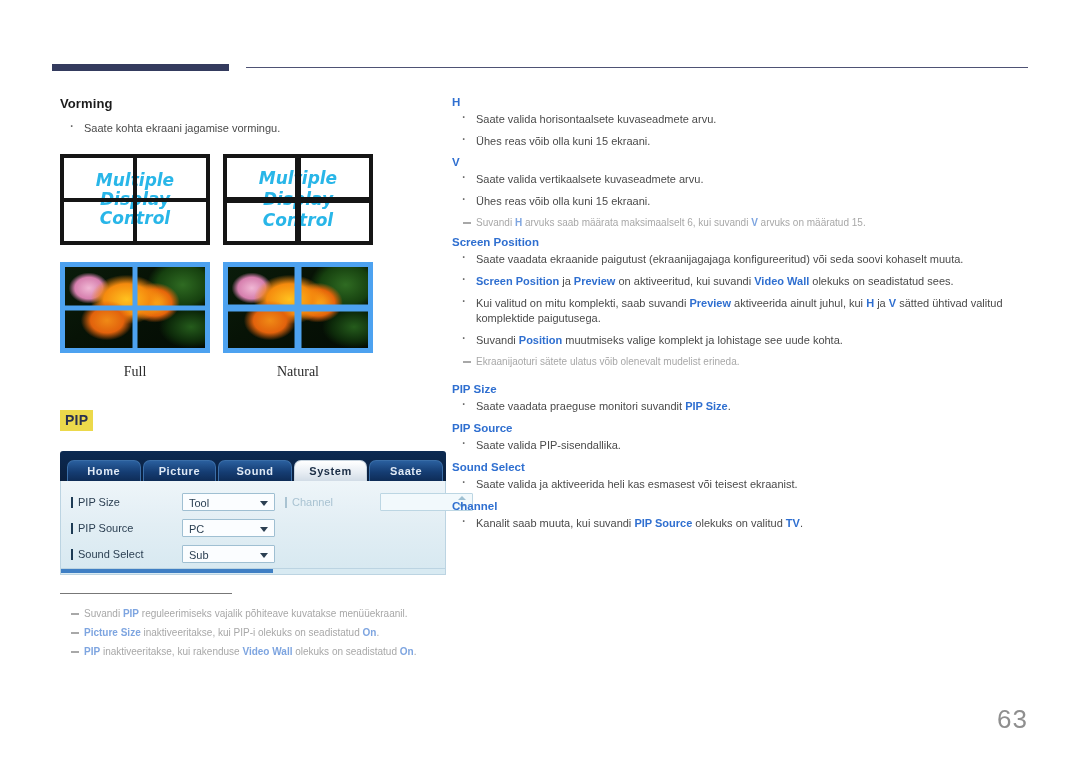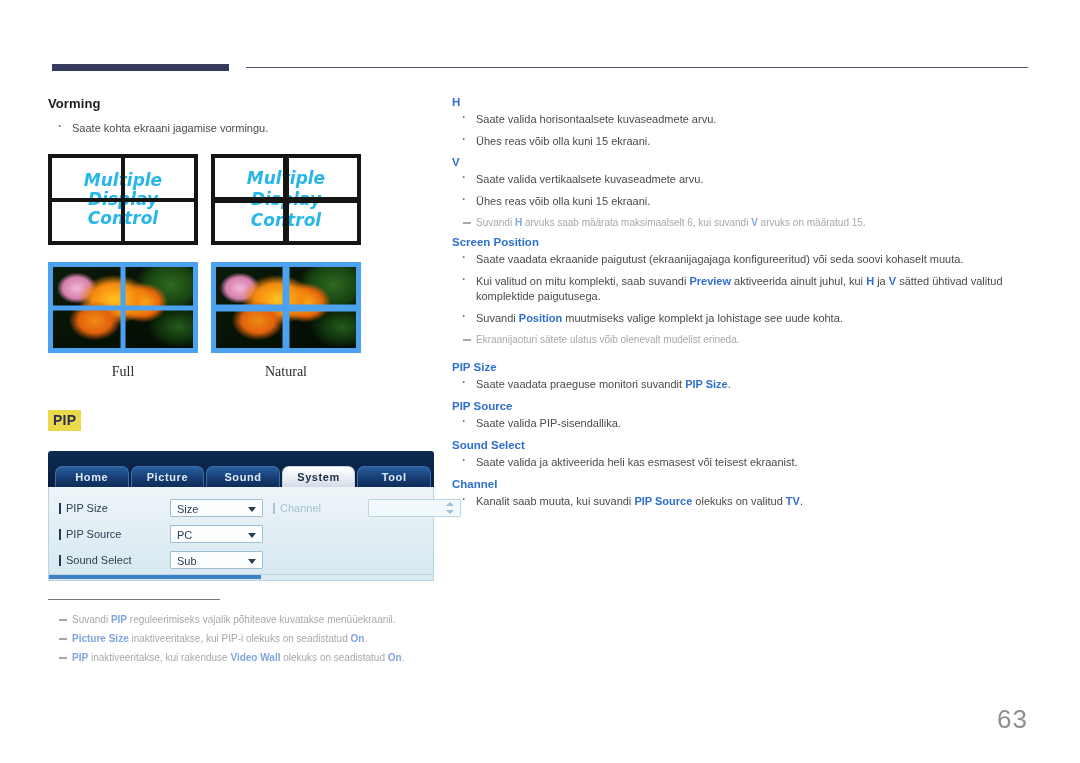--- a/index.html
+++ b/index.html
@@ -33,21 +33,21 @@
   .header-rule .thin {
     position: absolute;
     left: 194px; top: 3px;
     width: 782px; height: 1px;
     background: #4e5274;
   }
 
   
   .col-left {
     position: absolute;
-    left: 48px;
+    left: 60px;
     top: 96px;
     width: 390px;
   }
   .col-right {
     position: absolute;
     left: 452px;
     top: 96px;
     width: 578px;
   }
 
@@ -221,21 +221,21 @@
 
   
   .osd {
     position: relative;
     width: 386px;
     margin-top: 20px;
   }
   .osd-tabs {
     position: relative;
     display: flex;
-    height: 36px;
+    height: 30px;
     background: linear-gradient(180deg, #0c2a52 0%, #0a1f3e 100%);
     border-radius: 3px 3px 0 0;
     padding-left: 6px;
     padding-right: 2px;
     align-items: flex-end;
   }
   .osd-tab {
     flex: 1;
     height: 21px;
     margin: 0 1px;
@@ -437,30 +437,30 @@
   <div style="margin-top:14px;">
     <span class="pip-badge">PIP</span>
   </div>
 
   <div class="osd">
     <div class="osd-tabs">
       <div class="osd-tab">Home</div>
       <div class="osd-tab">Picture</div>
       <div class="osd-tab">Sound</div>
       <div class="osd-tab active">System</div>
-      <div class="osd-tab">Tool</div>
+      <div class="osd-tab">Saate</div>
     </div>
 
     <div class="osd-body">
       <div class="osd-pane-left">
 
         <div class="osd-row">
           <div class="osd-label">PIP Size</div>
           <div class="osd-select">
-            <span>Size</span>
+            <span>Tool</span>
             <span class="osd-caret"></span>
           </div>
         </div>
 
         <div class="osd-row">
           <div class="osd-label">PIP Source</div>
           <div class="osd-select">
             <span>PC</span>
             <span class="osd-caret"></span>
           </div>
@@ -518,20 +518,21 @@
     </div>
     <div style="margin-bottom: 6px;">
       <div class="h-blue">V</div>
       <div class="bullet">Saate valida vertikaalsete kuvaseadmete arvu.</div>
       <div class="bullet">Ühes reas võib olla kuni 15 ekraani.</div>
       <div class="note">Suvandi <b>H</b> arvuks saab määrata maksimaalselt 6, kui suvandi <b>V</b> arvuks on määratud 15.</div>
     </div>
     <div style="margin-bottom: 14px;">
       <div class="h-blue">Screen Position</div>
       <div class="bullet">Saate vaadata ekraanide paigutust (ekraanijagajaga konfigureeritud) või seda soovi kohaselt muuta.</div>
+      <div class="bullet"><b>Screen Position</b> ja <b>Preview</b> on aktiveeritud, kui suvandi <b>Video Wall</b> olekuks on seadistatud sees.</div>
       <div class="bullet">Kui valitud on mitu komplekti, saab suvandi <b>Preview</b> aktiveerida ainult juhul, kui <b>H</b> ja <b>V</b> sätted ühtivad valitud komplektide paigutusega.</div>
       <div class="bullet">Suvandi <b>Position</b> muutmiseks valige komplekt ja lohistage see uude kohta.</div>
       <div class="note">Ekraanijaoturi sätete ulatus võib olenevalt mudelist erineda.</div>
     </div>
     <div style="margin-bottom: 8px;">
       <div class="h-blue">PIP Size</div>
       <div class="bullet">Saate vaadata praeguse monitori suvandit <b>PIP Size</b>.</div>
     </div>
     <div style="margin-bottom: 8px;">
       <div class="h-blue">PIP Source</div>

